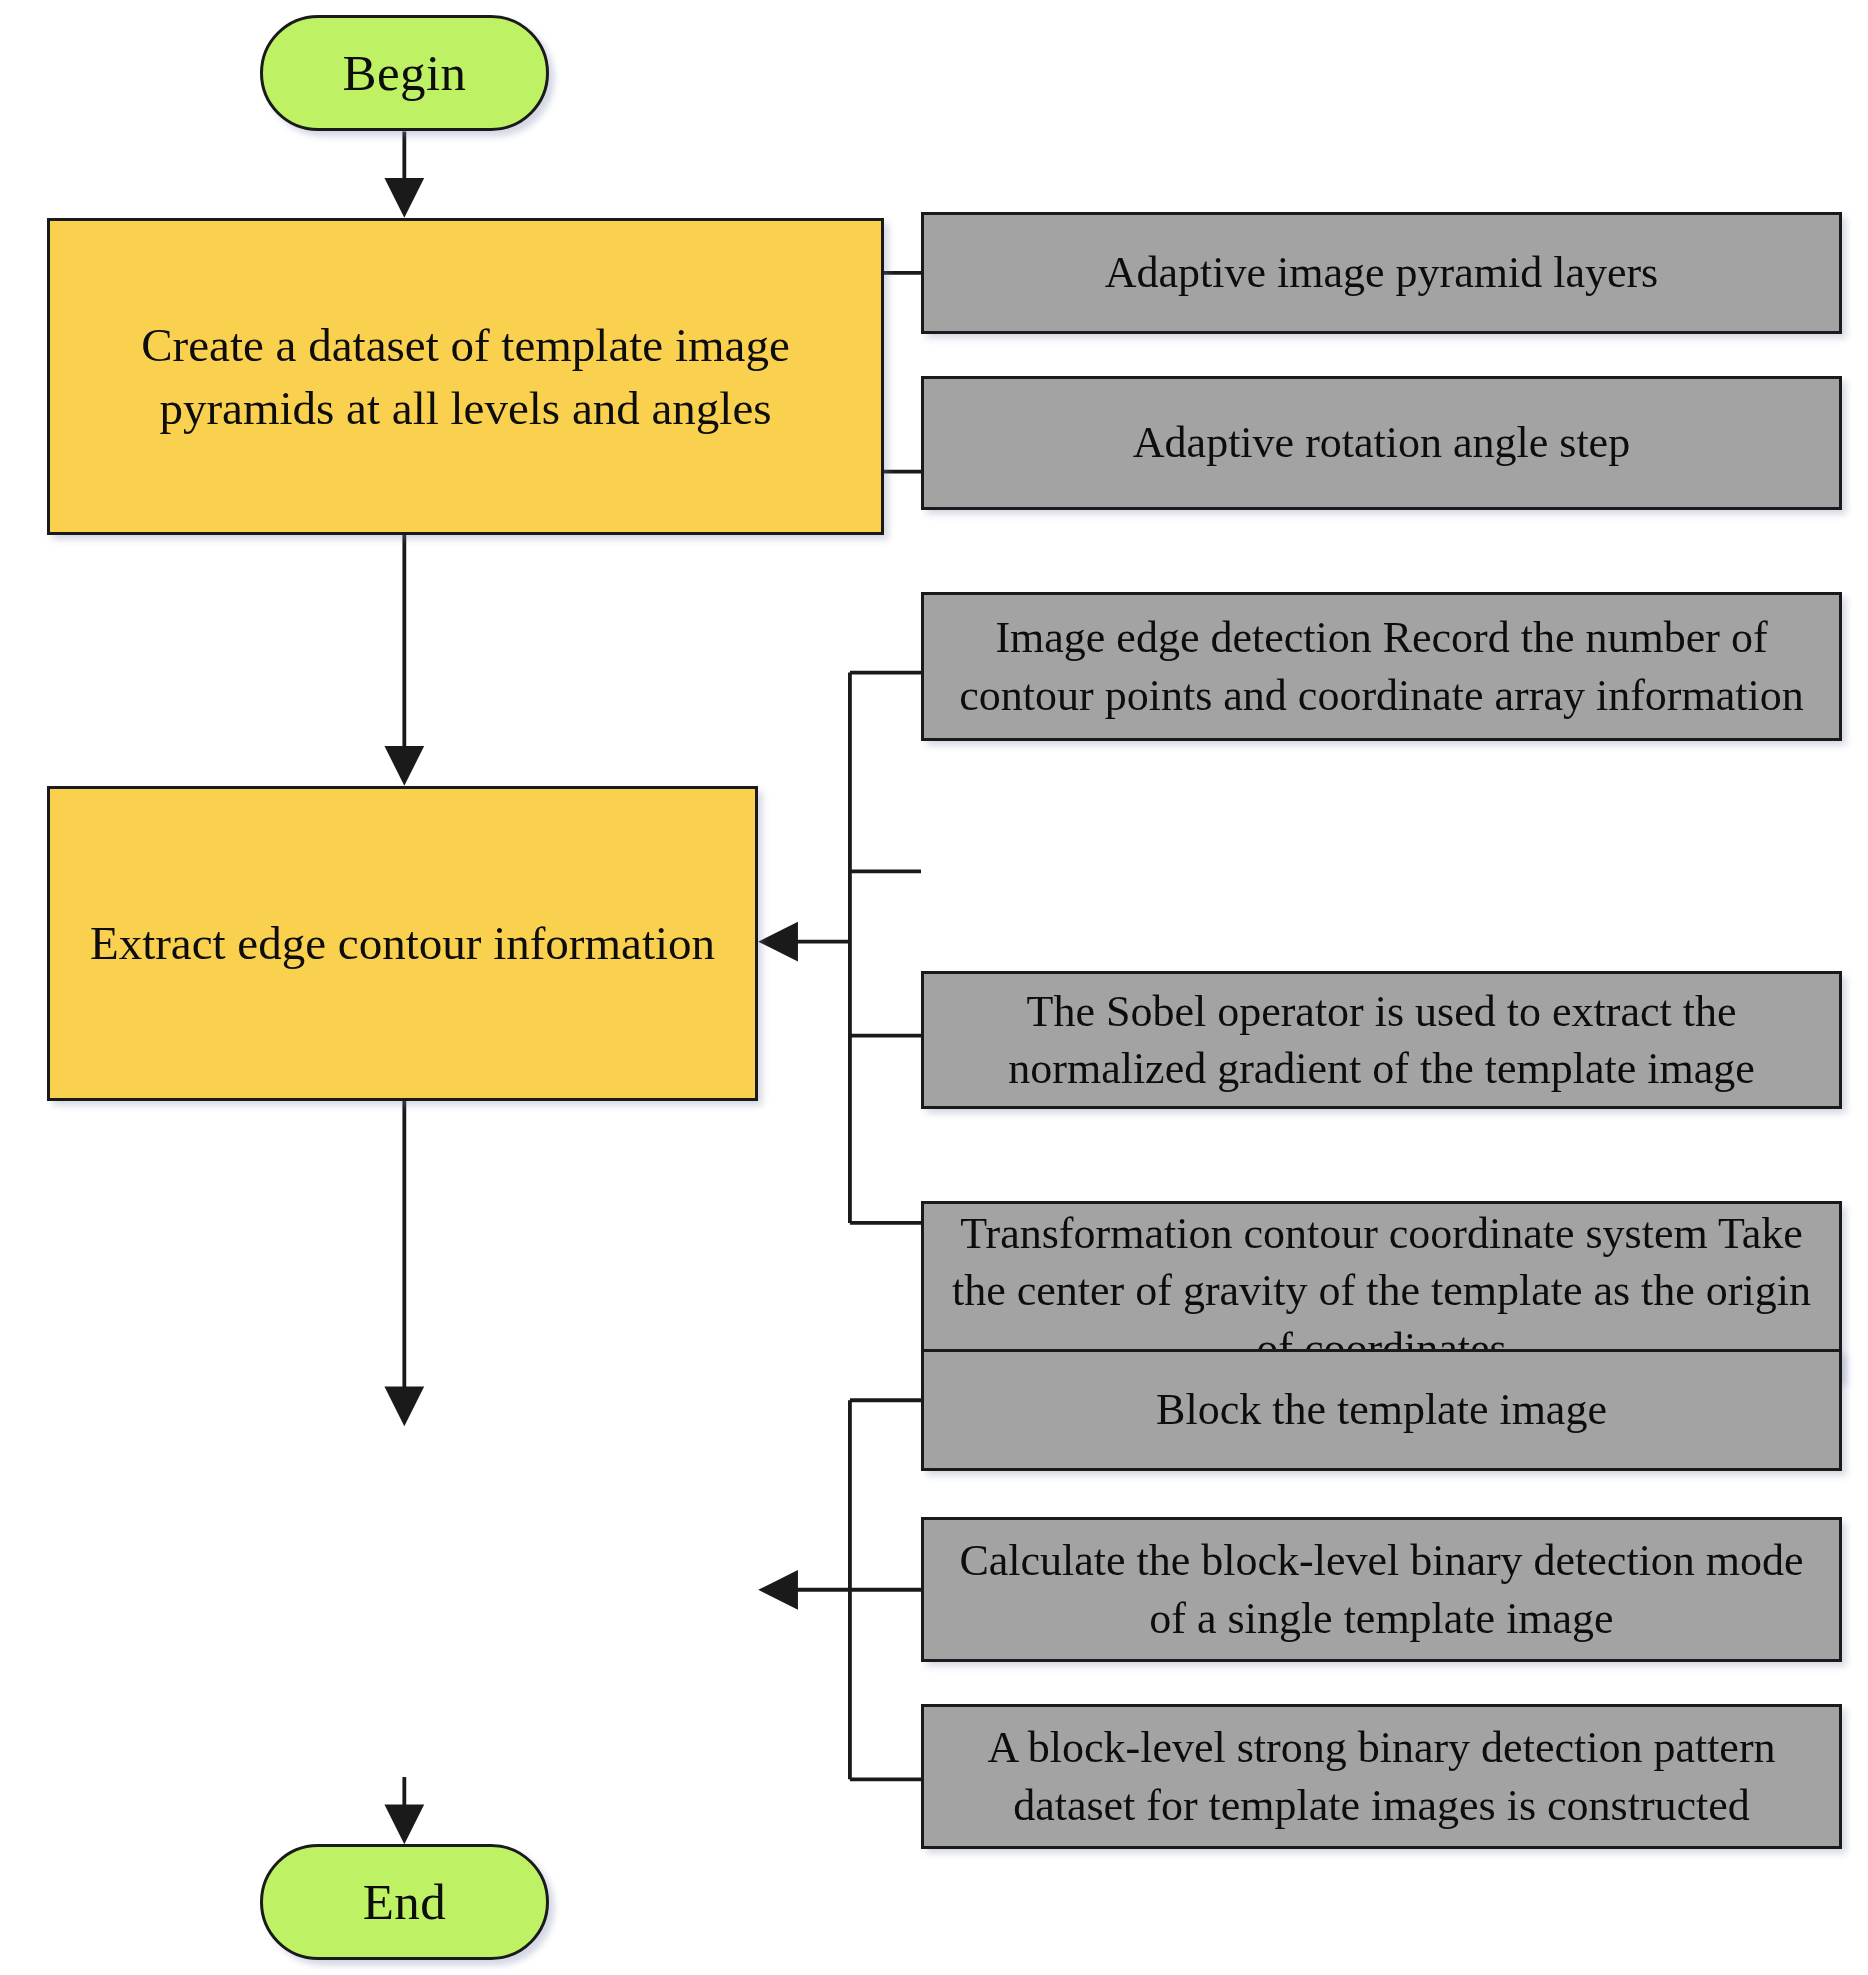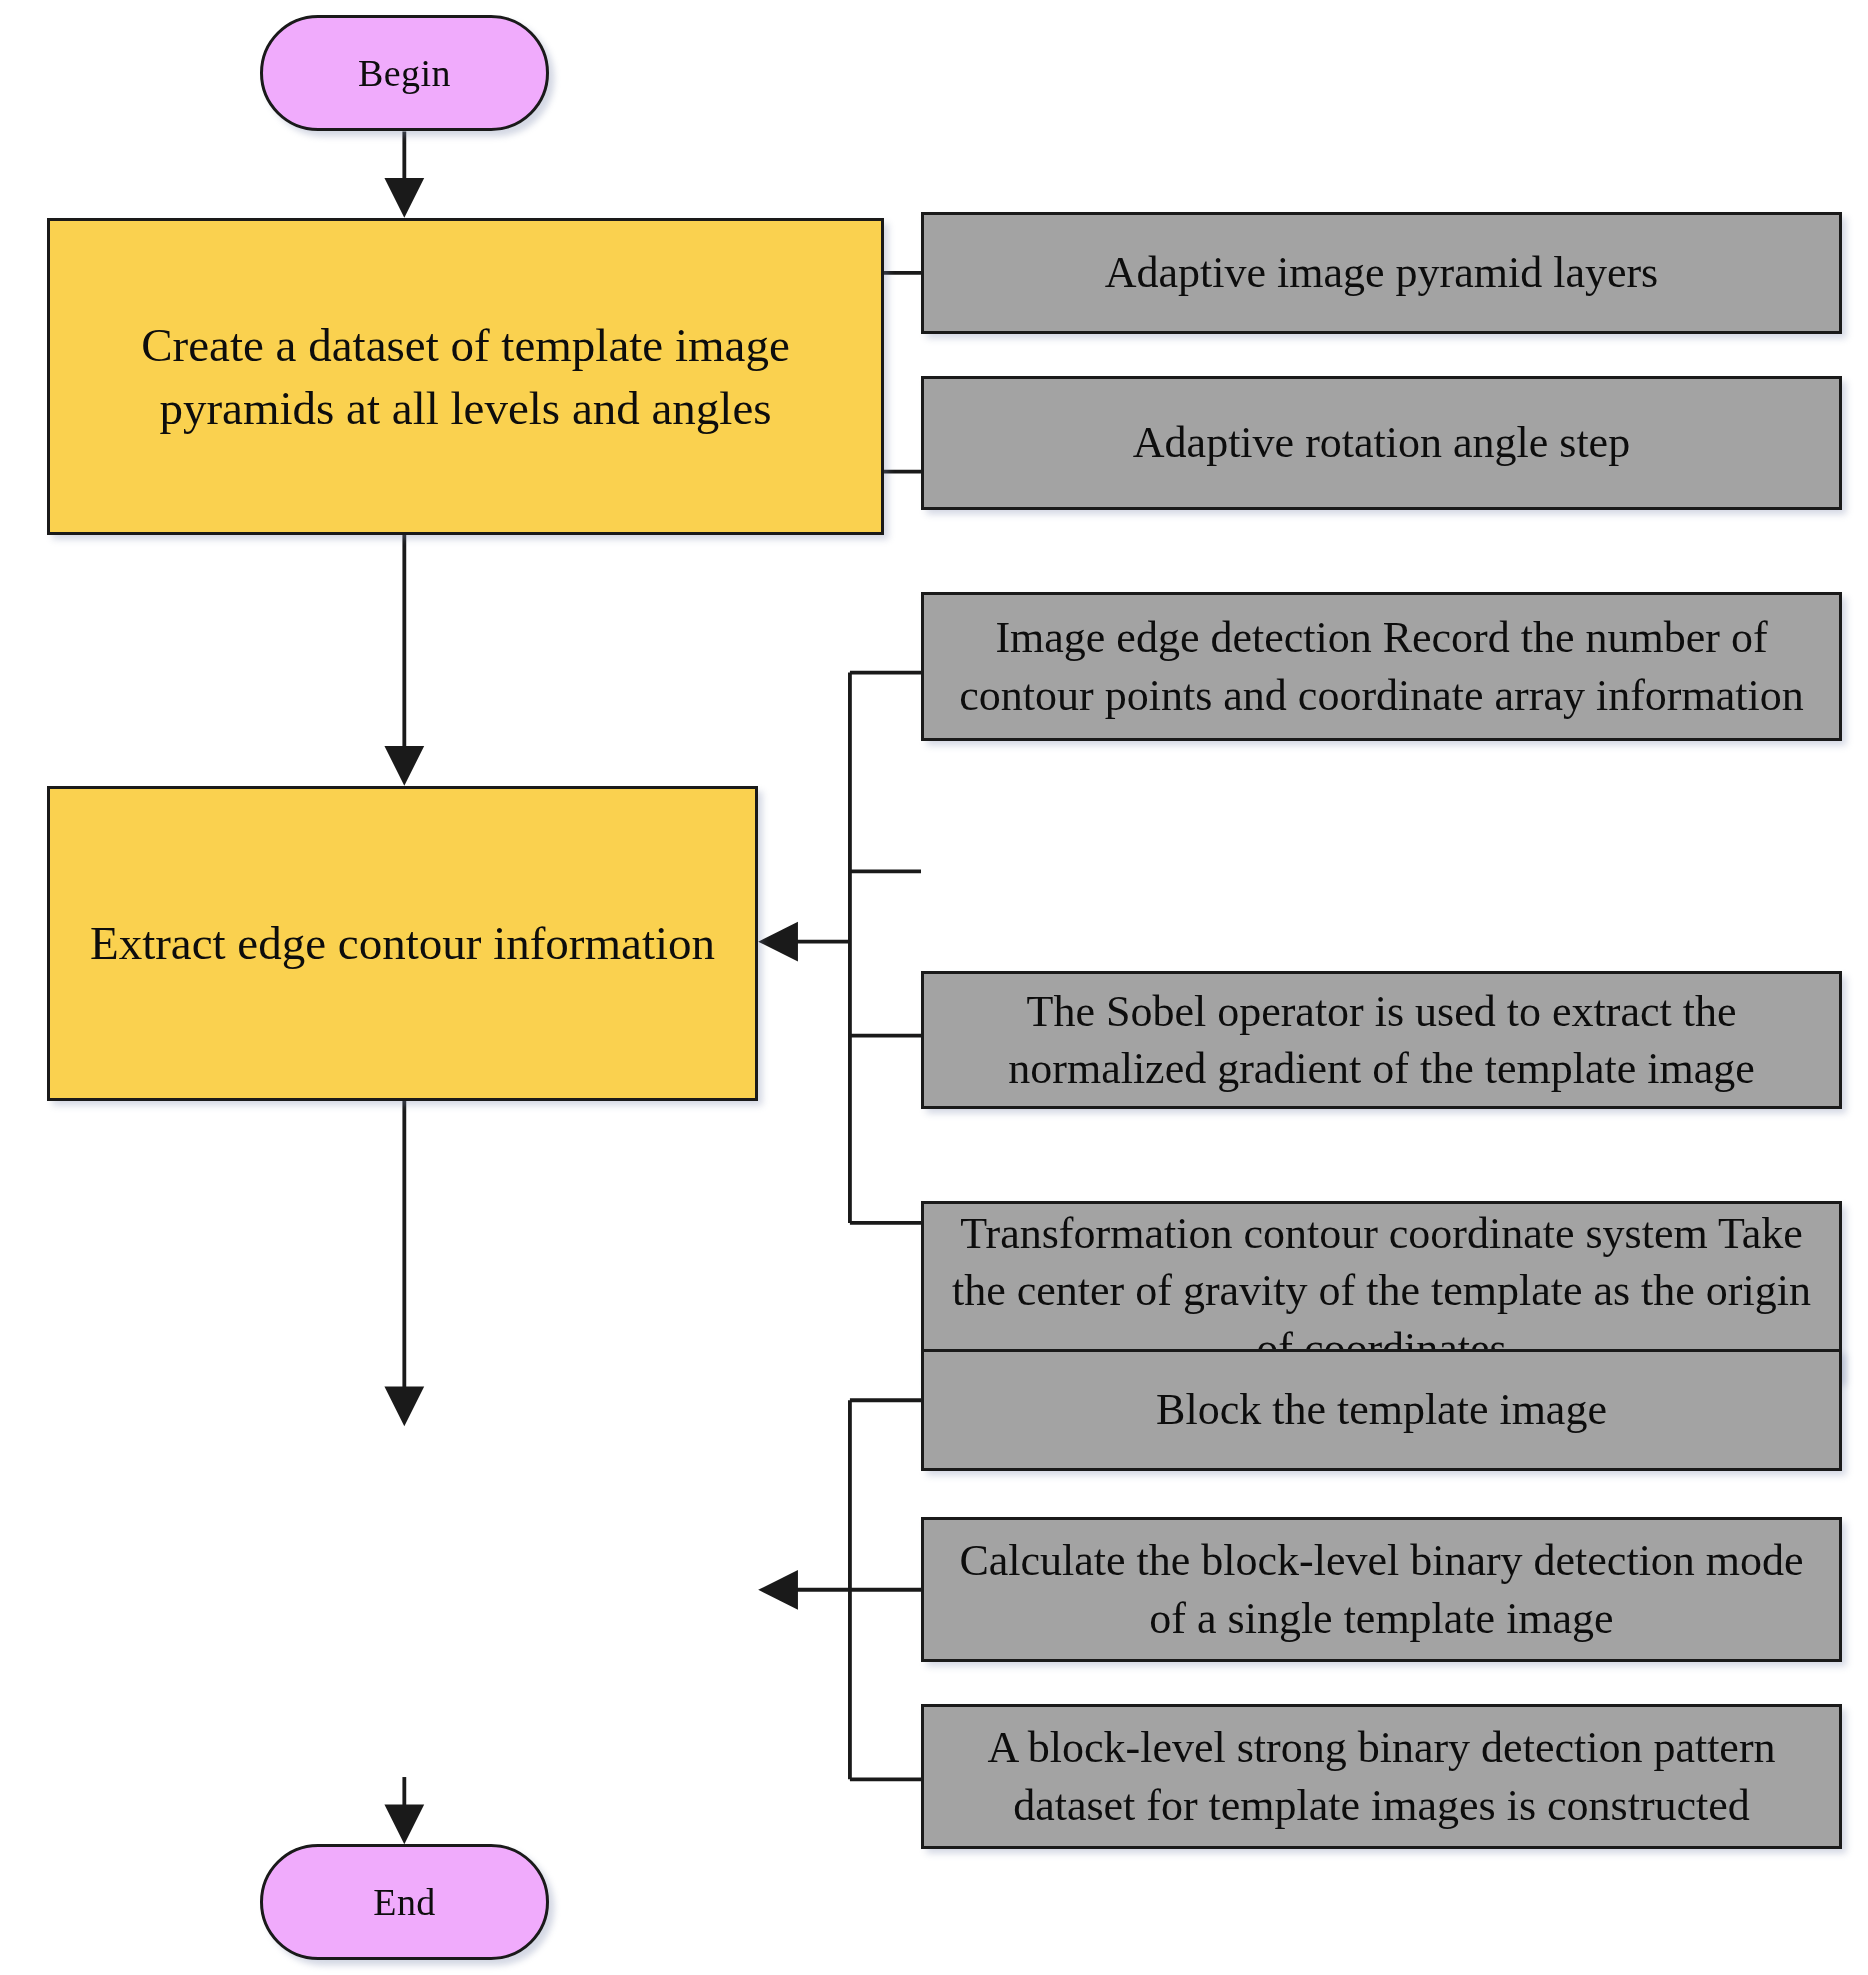--- a/index.html
+++ b/index.html
@@ -21,23 +21,23 @@
     display: flex;
     align-items: center;
     justify-content: center;
     text-align: center;
     color: #0d0d0d;
     border: 3.1px solid #1a1a1a;
     box-shadow: 5.4px 5.4px 6.9px rgba(120,135,170,0.32);
     z-index: 3;
   }
   .terminator {
-    background: #f0abfc;
+    background: #bef264;
     border-radius: 764px;
-    font-size: 38px;
+    font-size: 51px;
     letter-spacing: 0.4px;
   }
   .process {
     background: #fad14f;
     font-size: 47px;
     line-height: 1.32;
     padding: 7.6px 17px;
   }
   .annot {
     background: #a3a3a3;

